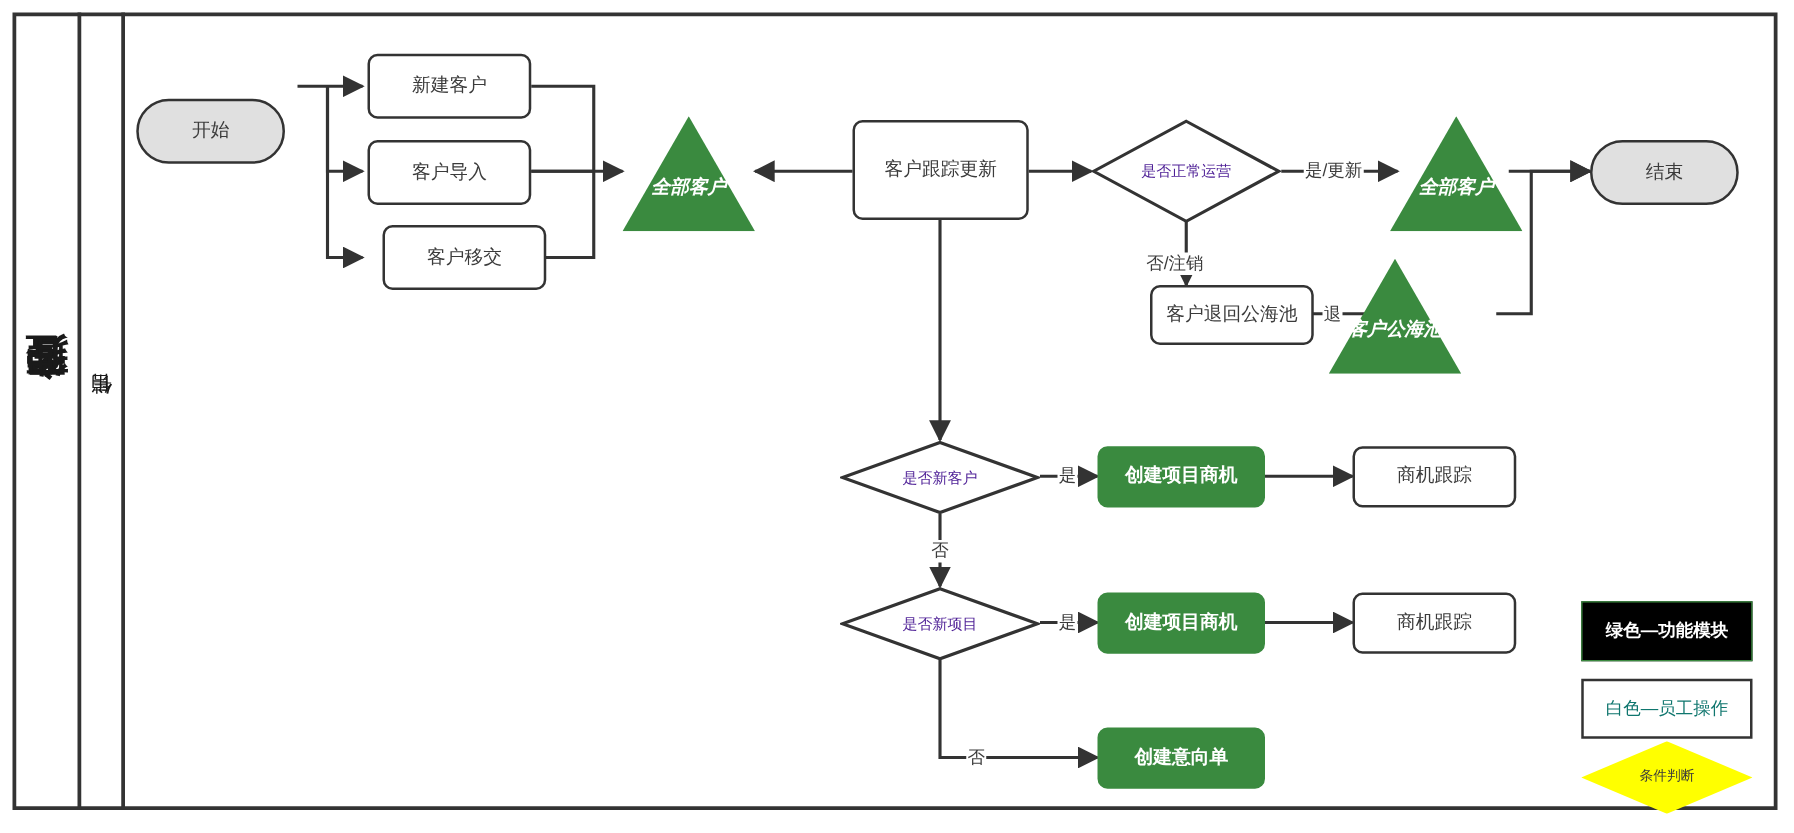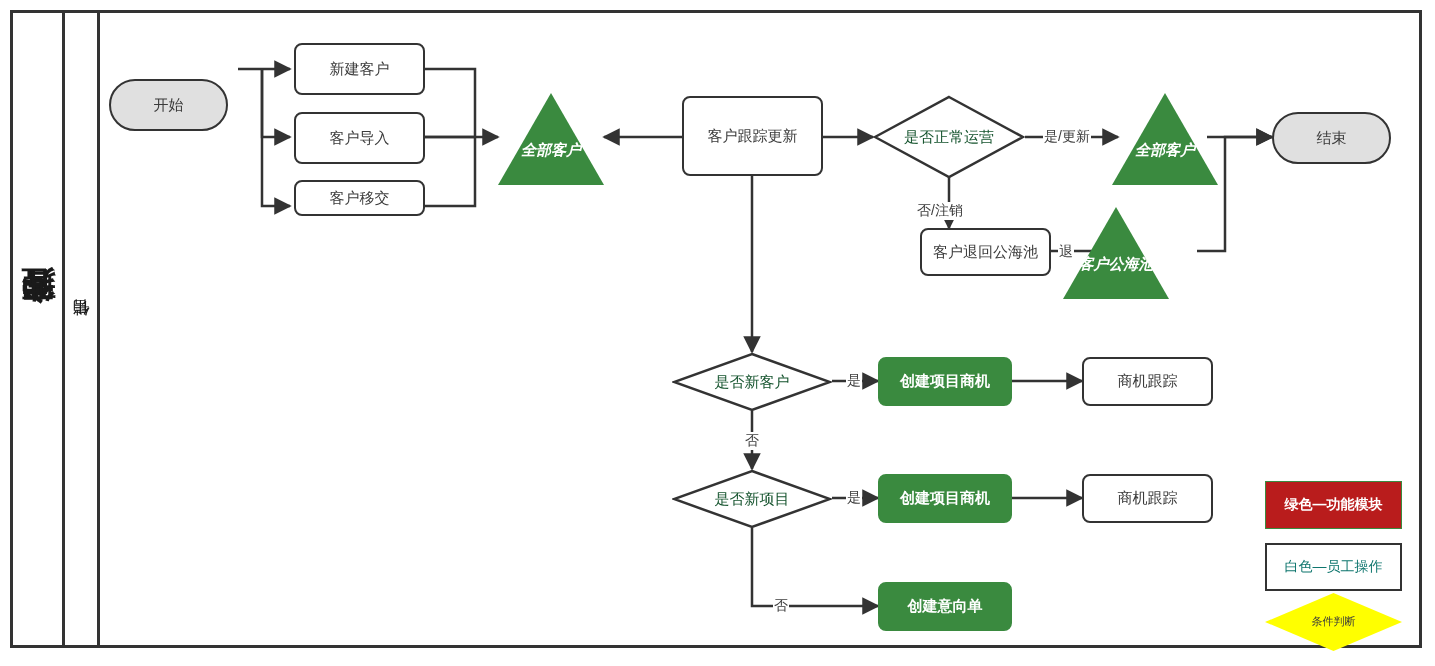--- a/index.html
+++ b/index.html
@@ -80,37 +80,37 @@
     color: #3b3b3b;
     font-size: 15px;
   }
   .process.green {
     background: #3a8a3f;
     border: 2.5px solid #3a8a3f;
     color: #ffffff;
     font-weight: bold;
   }
   .process.legend-green {
-    background: #b91c1c;
+    background: #000000;
     border: 1.5px solid #3a8a3f;
     border-radius: 0;
     color: #ffffff;
     font-weight: bold;
     font-size: 14px;
   }
   .process.legend-white {
     background: #ffffff;
     border: 2px solid #333333;
     border-radius: 0;
     color: #0f766e;
     font-size: 14px;
   }
   .decision {
-    color: #14532d;
-    font-size: 15px;
+    color: #4c1d95;
+    font-size: 12px;
   }
   .decision .dia-shape {
     position: absolute;
     left: 0; top: 0;
     width: 100%; height: 100%;
   }
   .decision .dia-text {
     position: relative;
     z-index: 2;
   }
@@ -234,21 +234,21 @@
   <div class="edge-label" style="left:744px; top:432px;">否</div>
   <div class="edge-label" style="left:846px; top:489px;">是</div>
   <div class="edge-label" style="left:773px; top:597px;">否</div>
 
   <div class="node terminator" style="left:109px; top:43px; width:119px; height:52px;margin-top:36px;">开始</div>
 
   <div class="node process" style="left:294px; top:43px; width:131px; height:52px;">新建客户</div>
 
   <div class="node process" style="left:294px; top:112px; width:131px; height:52px;">客户导入</div>
 
-  <div class="node process" style="left:294px; top:180px; width:131px; height:36px;">客户移交</div>
+  <div class="node process" style="left:306px; top:180px; width:131px; height:52px;">客户移交</div>
 
   <div class="node triangle" style="left:498px; top:93px; width:106px; height:92px;">
     <svg class="tri-shape" viewBox="0 0 106 92" preserveAspectRatio="none">
       <polygon points="53,0 106,92 0,92" fill="#3a8a3f"></polygon>
     </svg>
     <span class="tri-text" style="top:48px;">全部客户</span>
   </div>
 
   <div class="node process" style="left:682px; top:96px; width:141px; height:80px;">客户跟踪更新</div>
 

